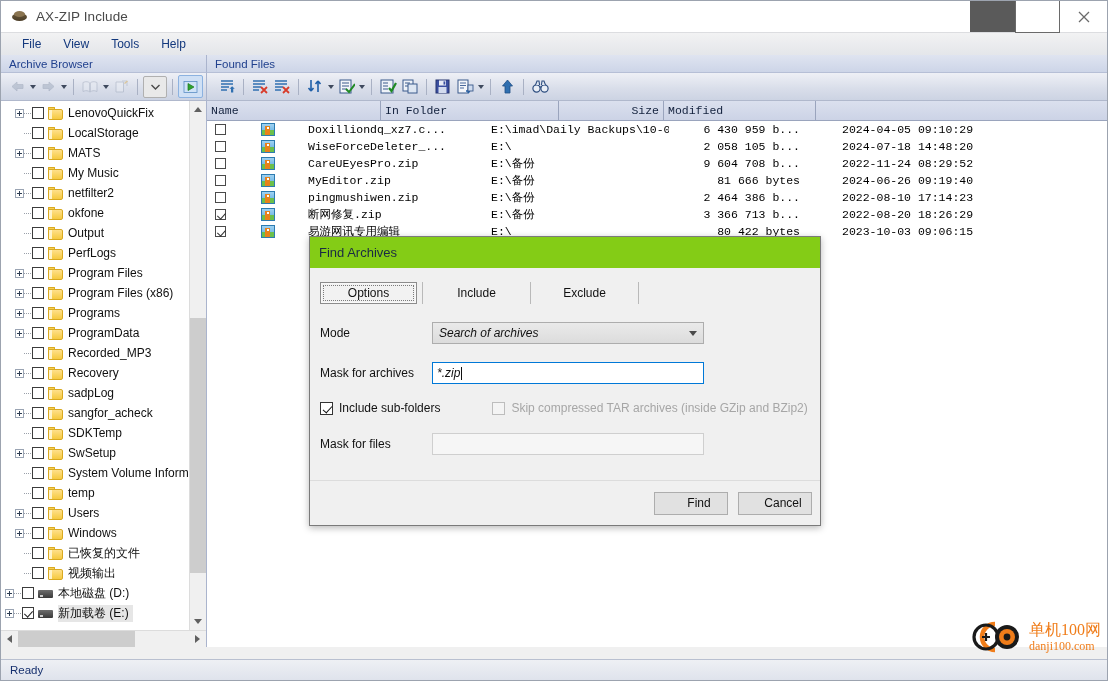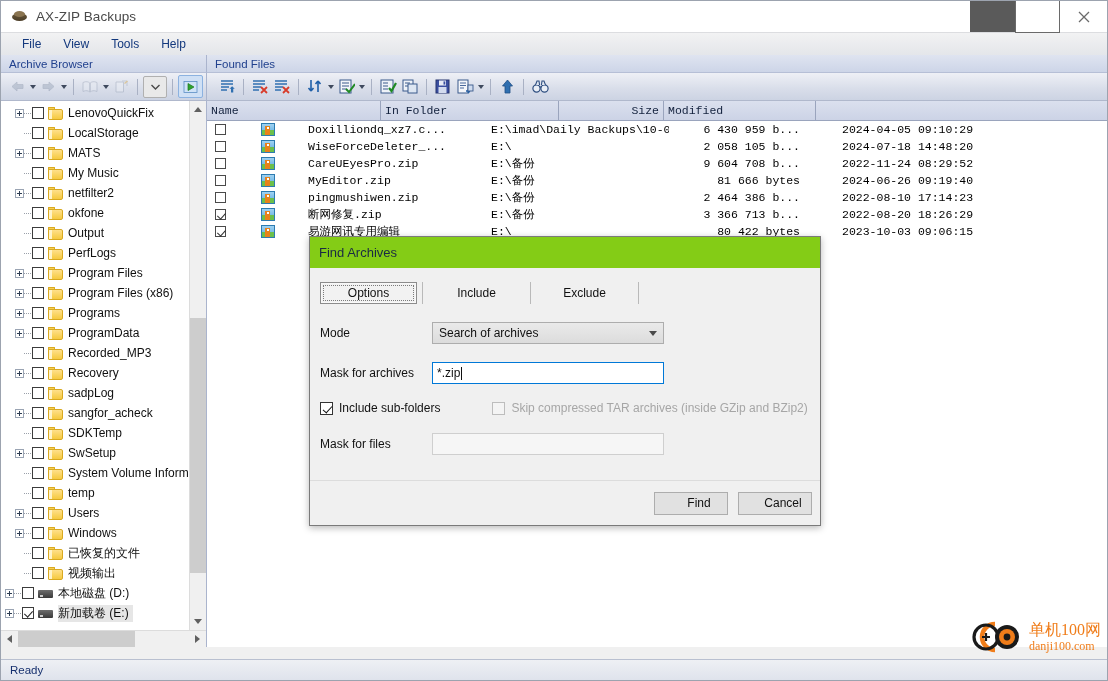--- a/index.html
+++ b/index.html
@@ -170,21 +170,21 @@
   .tabs{display:flex;height:22px;margin-top:14px;align-items:stretch;}
   .tab{width:97px;display:flex;align-items:center;justify-content:center;
        font-size:12px;color:#111;box-sizing:border-box;}
   .tab.active{border:1px solid #8c8c8c;background:#f2f2f2;
       box-shadow:inset 0 0 0 1px #f8f8f8;position:relative;}
   .tab.active:after{content:"";position:absolute;left:2px;top:2px;right:2px;bottom:2px;
       border:1px dotted #7b7b7b;}
   .tabsep{width:1px;background:#b9b9b9;margin:0 5px;}
   .frow2{display:flex;align-items:center;margin-top:18px;}
   .flabel{width:112px;font-size:12px;color:#111;}
-  .fctl{width:232px;}
+  .fctl{width:272px;font-style:italic;}
   .combo{height:22px;background:linear-gradient(#eaeaea,#dcdcdc);border:1px solid #adadad;
          display:flex;align-items:center;padding:0 6px;box-sizing:border-box;
          font-size:12px;color:#111;position:relative;}
   .combo .cv{flex:1;}
   .combo .carrow{width:0;height:0;border-left:4px solid transparent;
         border-right:4px solid transparent;border-top:5px solid #4a4a4a;}
   .txtin{height:22px;background:#fff;border:1px solid #0078d7;box-sizing:border-box;
          display:flex;align-items:center;padding:0 4px;font-size:12px;color:#111;}
   .txtin .caret{width:1px;height:13px;background:#111;margin-left:1px;}
   .txtin.plain{border:1px solid #cfcfcf;background:#f6f6f6;}
@@ -205,21 +205,21 @@
 </head>
 <body>
 
 <div id="app">
 
   <div class="titlebar">
     <div class="appicon">
       <div class="disc"></div>
         <div class="disc2"></div>
     </div>
-    <div class="title">AX-ZIP Backups</div>
+    <div class="title">AX-ZIP Include</div>
     <div class="wincontrols">
       <div>
           <div class="wc-min"></div>
         </div>
       <div>
           <div class="wc-max"></div>
         </div>
       <div>
         <svg class="wc-close" width="12" height="12" viewBox="0 0 12 12">
           <path d="M1 1 L11 11 M11 1 L1 11" stroke="#6a6a6a" stroke-width="1.3" fill="none"></path>

